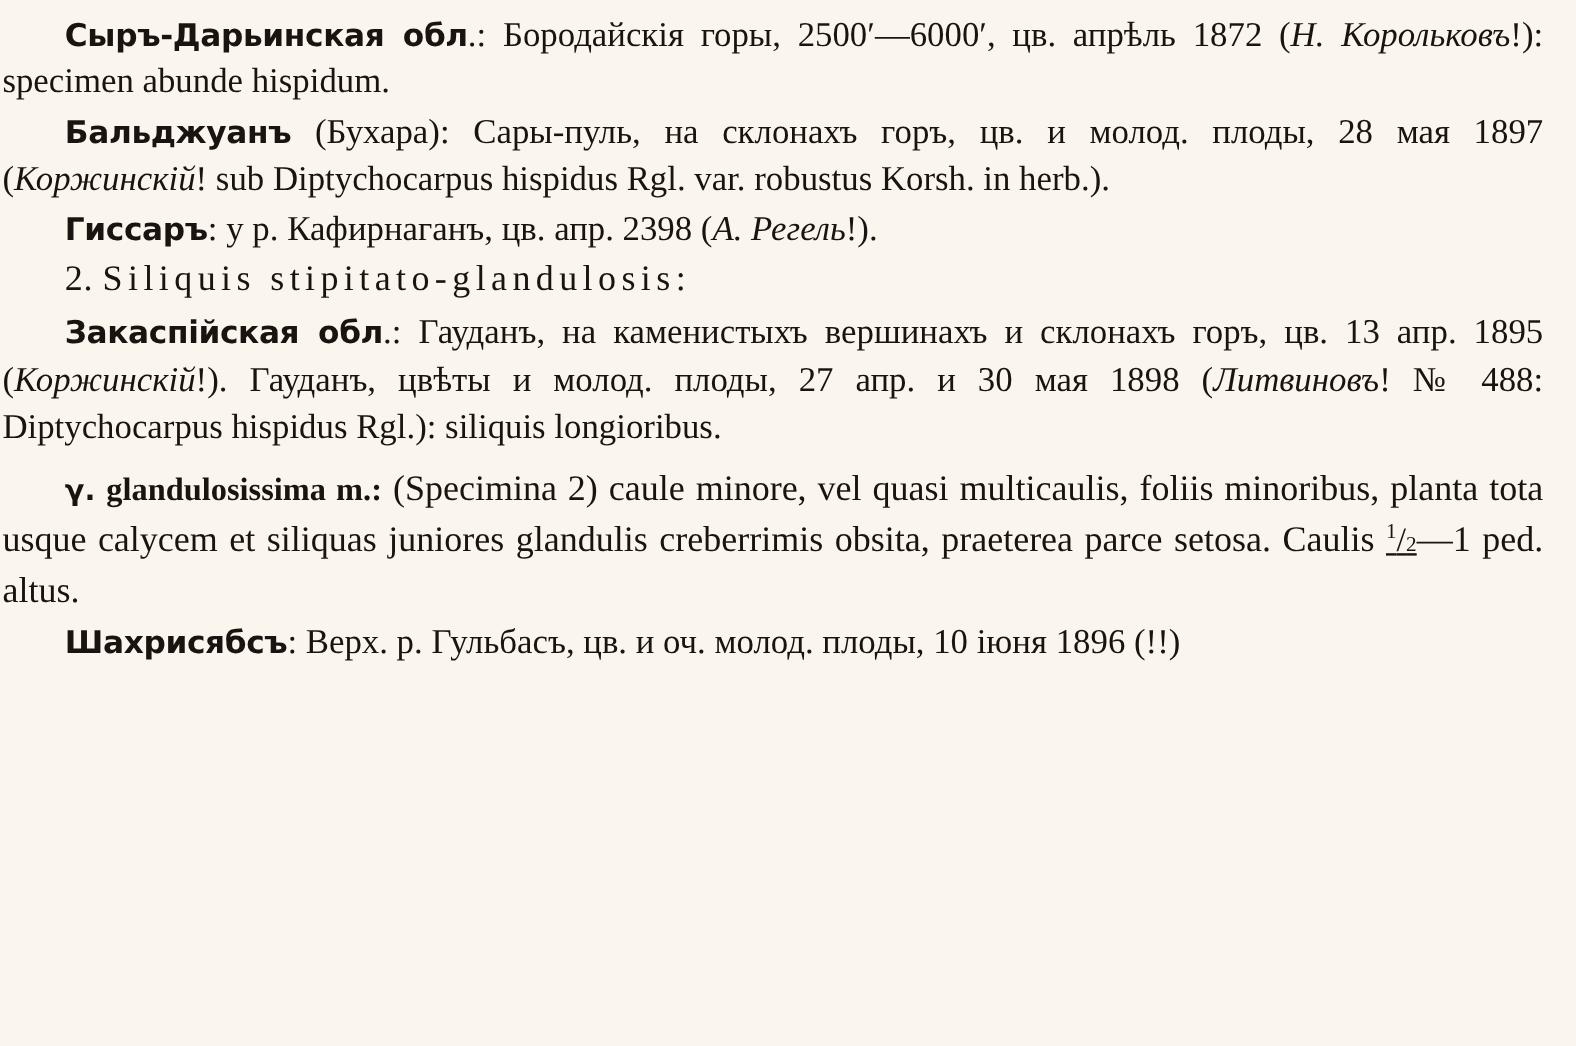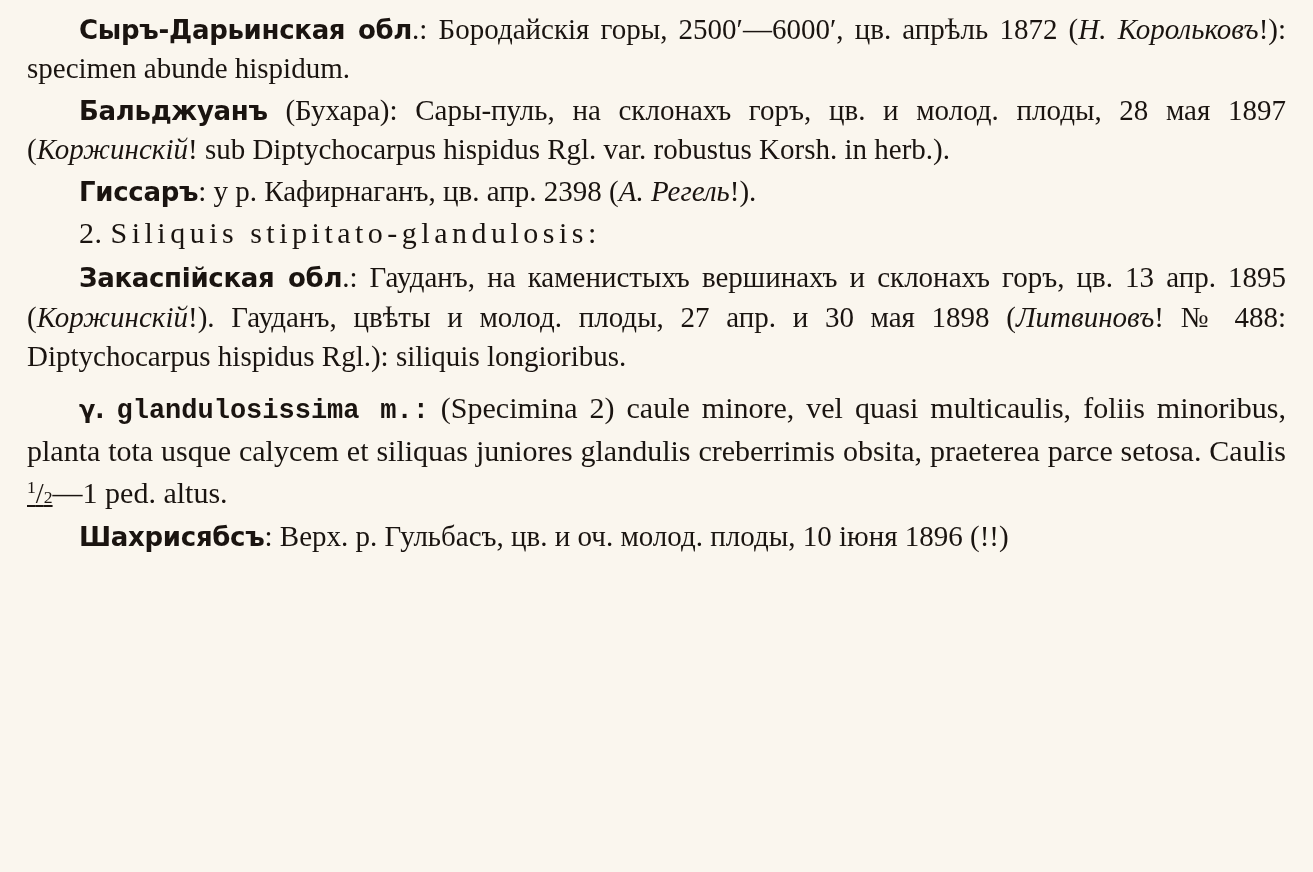--- a/index.html
+++ b/index.html
@@ -11,21 +11,21 @@
     height: 872px;
     background: #faf6ee;
     font-family: "Liberation Serif", serif;
     color: #1a1410;
     overflow: hidden;
   }
   .page {
     width: 1308px;
     height: 872px;
     box-sizing: border-box;
-    padding: 10px 22px 0 27px;
+    padding: 10px 22px 0 2px;
     position: relative;
   }
   .para {
     margin: 0 0 0 0;
     font-size: 29px;
     line-height: 1.36;
     text-align: justify;
     text-justify: inter-word;
     hyphens: none;
     text-indent: 0;
@@ -52,21 +52,21 @@
     letter-spacing: 0.5px;
     margin-top: 8px;
     margin-bottom: 6px;
   }
   .heading .spaced {
     letter-spacing: 4.5px;
     margin-top: 16px;
   }
   .varhead {
     font-weight: bold;
-    font-family: Liberation Mono, monospace;
+    font-family: Liberation Serif, serif;
     font-size: 27px;
   }
   .greek {
     font-weight: bold;
     font-family: "DejaVu Sans", sans-serif;
     font-size: 24px;
   }
   .latin-block {
     font-size: 30px;
     line-height: 1.42;

